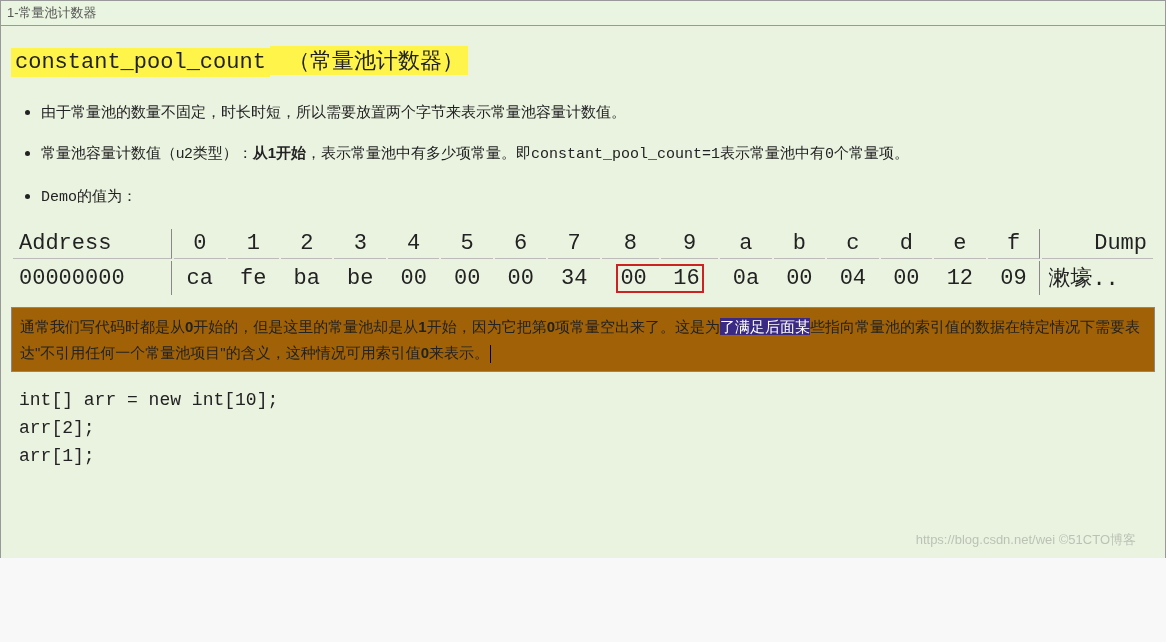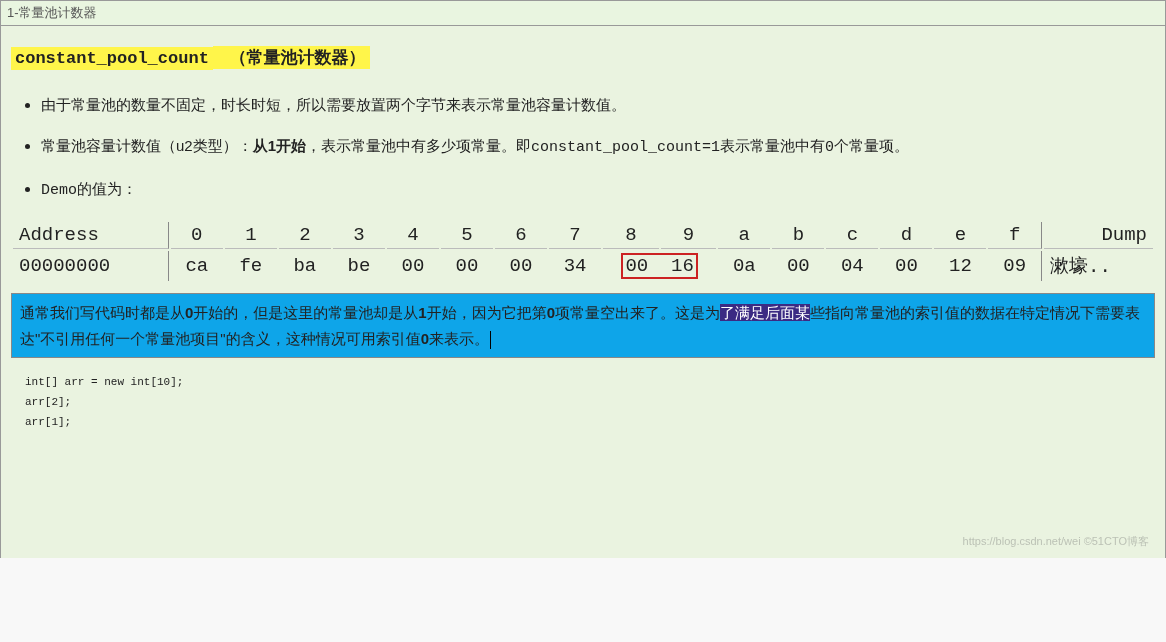--- a/index.html
+++ b/index.html
@@ -27,36 +27,36 @@
       background: #eaf3e0;
       padding: 10px 10px 10px 10px;
       height: calc(100% - 24px);
       overflow: hidden;
     }
     .title-line {
       margin: 10px 0 22px 0;
     }
     .hl {
       background: #fff54a;
-      font-weight: bold;
-      font-size: 17px;
+      font-weight: normal;
+      font-size: 22px;
       padding: 2px 4px;
     }
     ul.points {
       margin: 0 0 10px 30px;
     }
     ul.points li {
       margin: 14px 0;
       line-height: 1.8;
     }
     .bold { font-weight: bold; }
     .mono { font-family: "Courier New", monospace; }
     .hex-table {
       font-family: "Courier New", monospace;
-      font-size: 19px;
+      font-size: 22px;
       margin: 16px 0 6px 0;
       background: #eaf3e0;
       width: 100%;
     }
     .hex-table td, .hex-table th {
       padding: 2px 6px;
       text-align: center;
       font-weight: normal;
     }
     .hex-table .addr-h, .hex-table .addr { text-align: left; padding-left: 6px; }
@@ -65,46 +65,46 @@
     .redbox {
       border: 2px solid #cc2222;
       padding: 0 2px;
     }
     .para { margin: 10px 0 10px 0; line-height: 1.7; }
     .boxed-note {
       border: 1px solid #888;
       padding: 6px 8px;
       margin: 10px 0 18px 0;
       line-height: 1.7;
-      background: #0ea5e9;
+      background: #a16207;
       position: relative;
     }
     .sel {
       background: #3b2a83;
       color: #fff;
     }
     .caret {
       display: inline-block;
       width: 1px;
       height: 18px;
       background: #000;
       vertical-align: middle;
       margin-left: 1px;
     }
     .code {
       font-family: "Courier New", monospace;
-      font-size: 11px;
-      margin: 0 0 0 14px;
+      font-size: 18px;
+      margin: 0 0 0 8px;
     }
     .code div { margin: 8px 0; }
     .watermark {
       position: absolute;
-      right: 16px;
+      right: 29px;
       bottom: 8px;
-      font-size: 11px;
+      font-size: 13px;
       color: rgba(100,100,100,0.35);
       pointer-events: none;
     }
   </style>
 </head>
 <body>
 
 <div class="outer">
   <div class="tab-bar">
     <span>1-常量池计数器</span>

